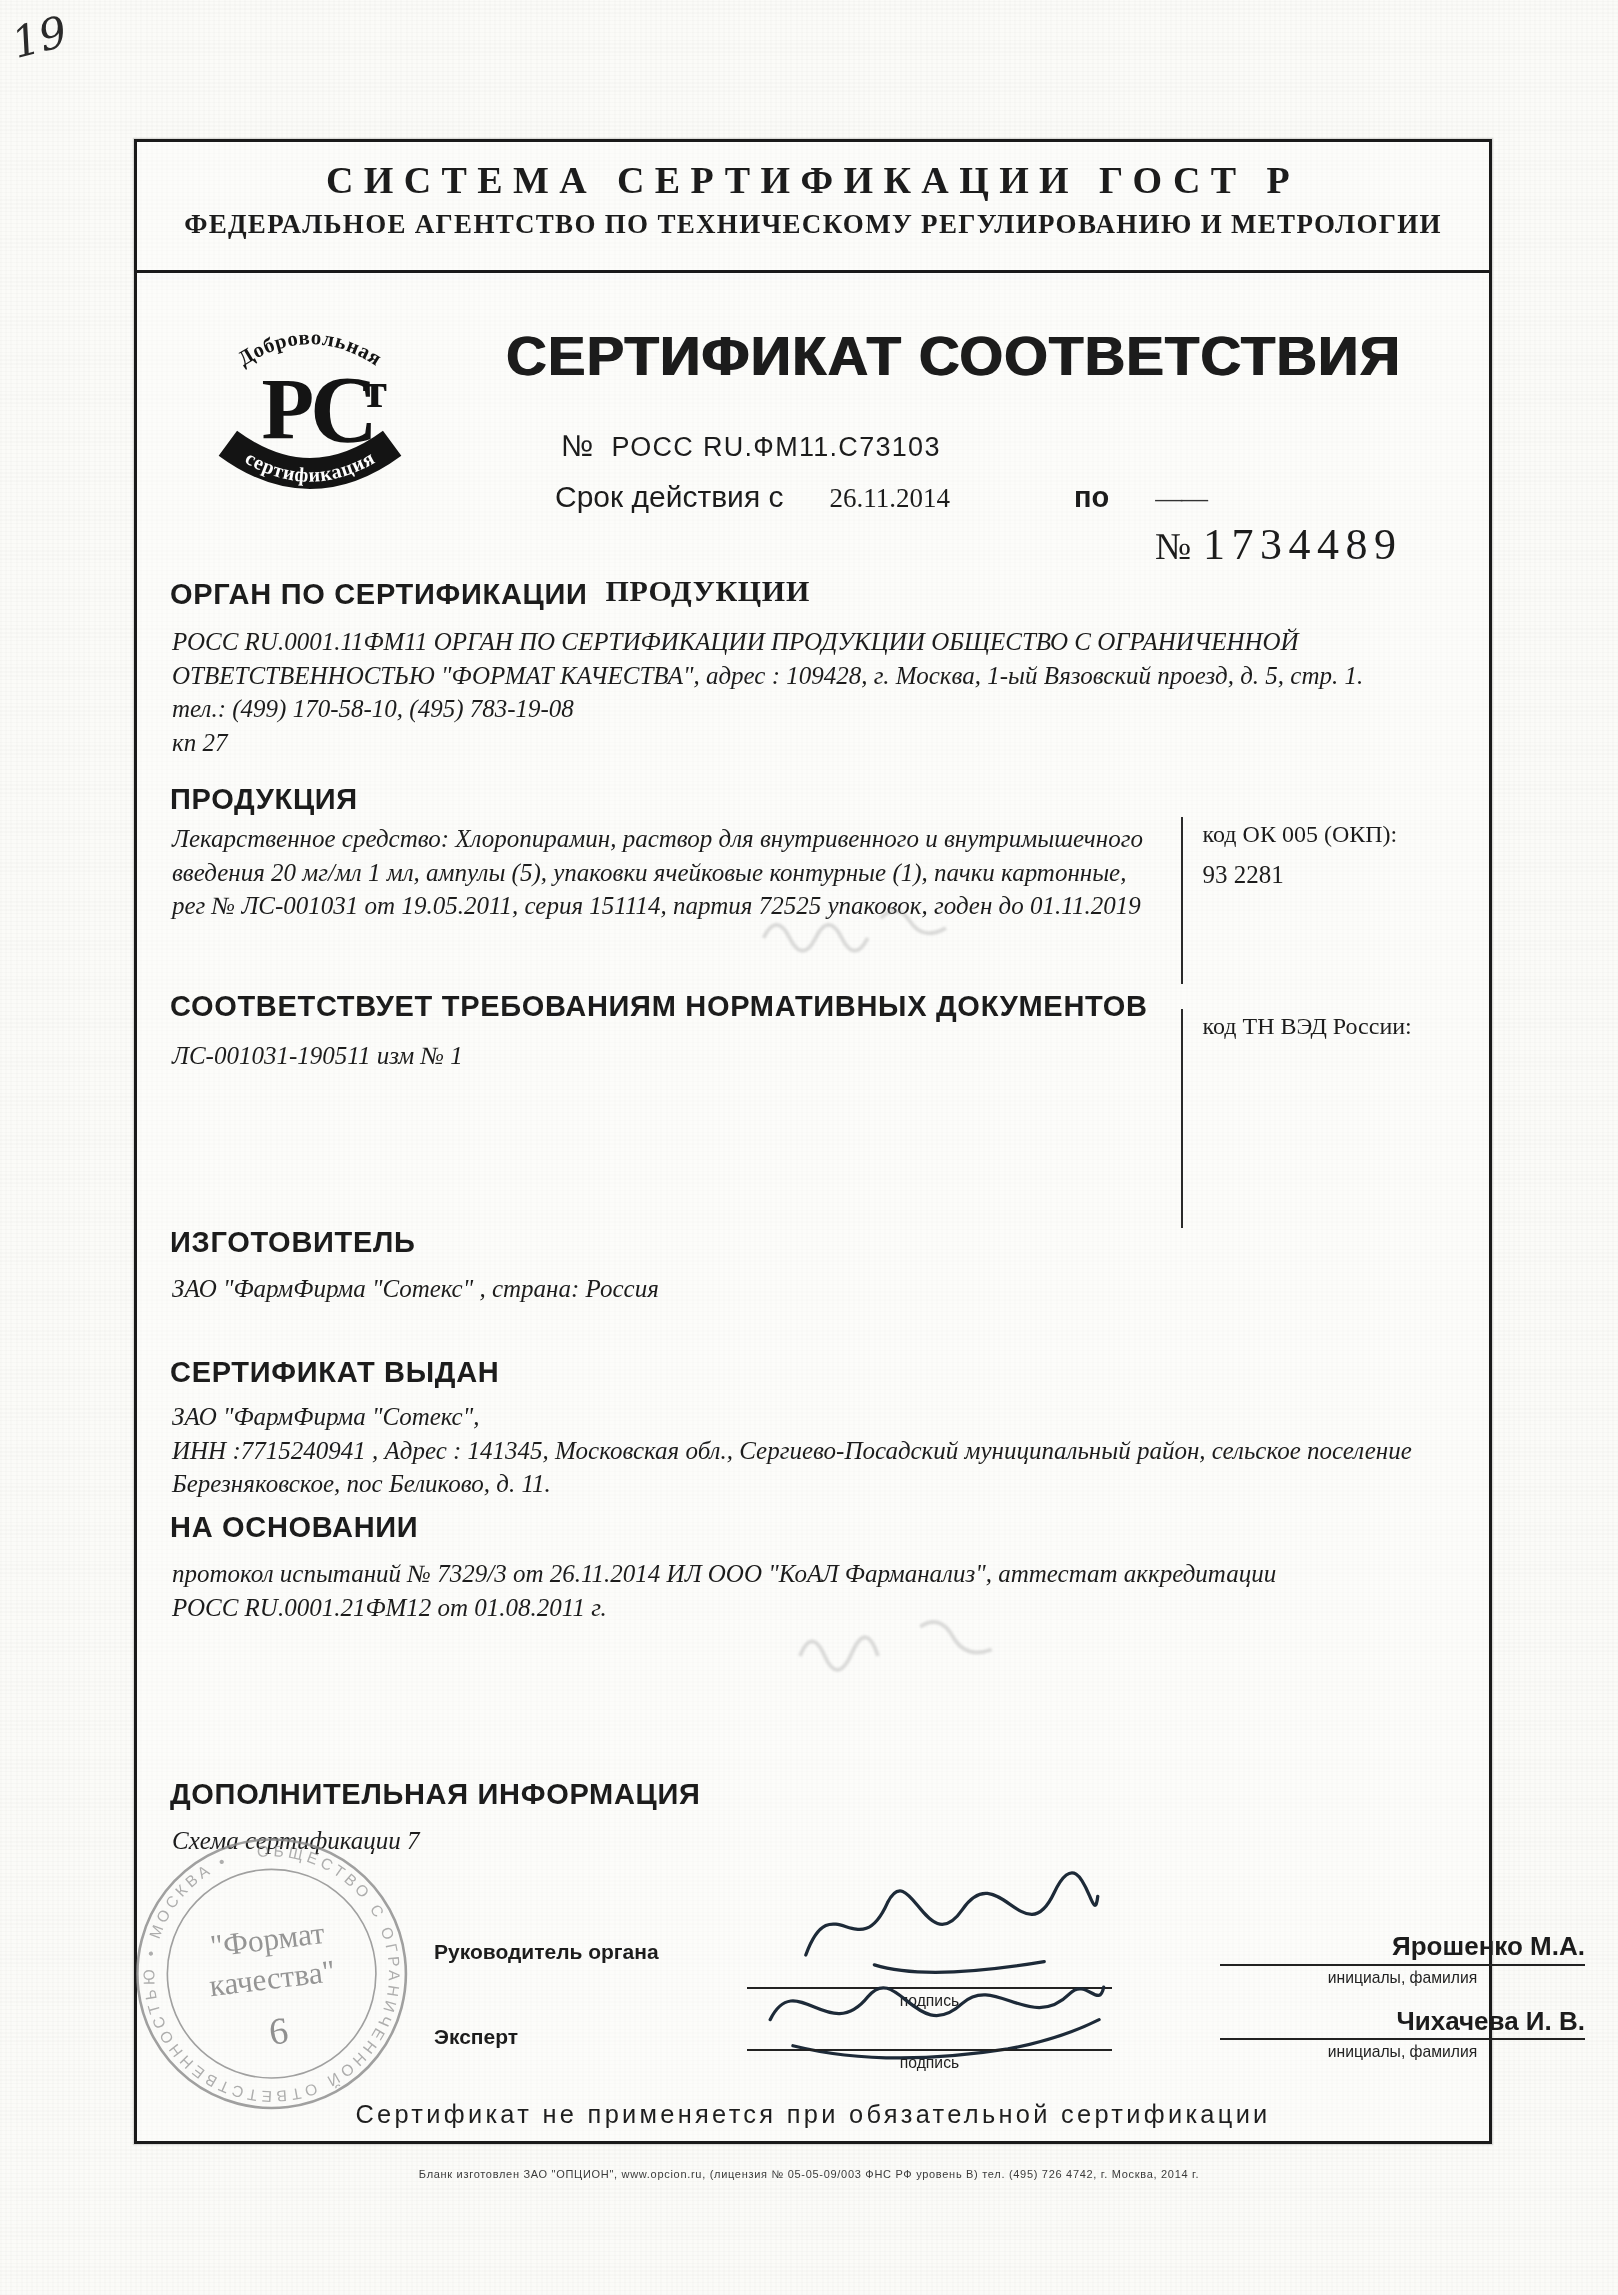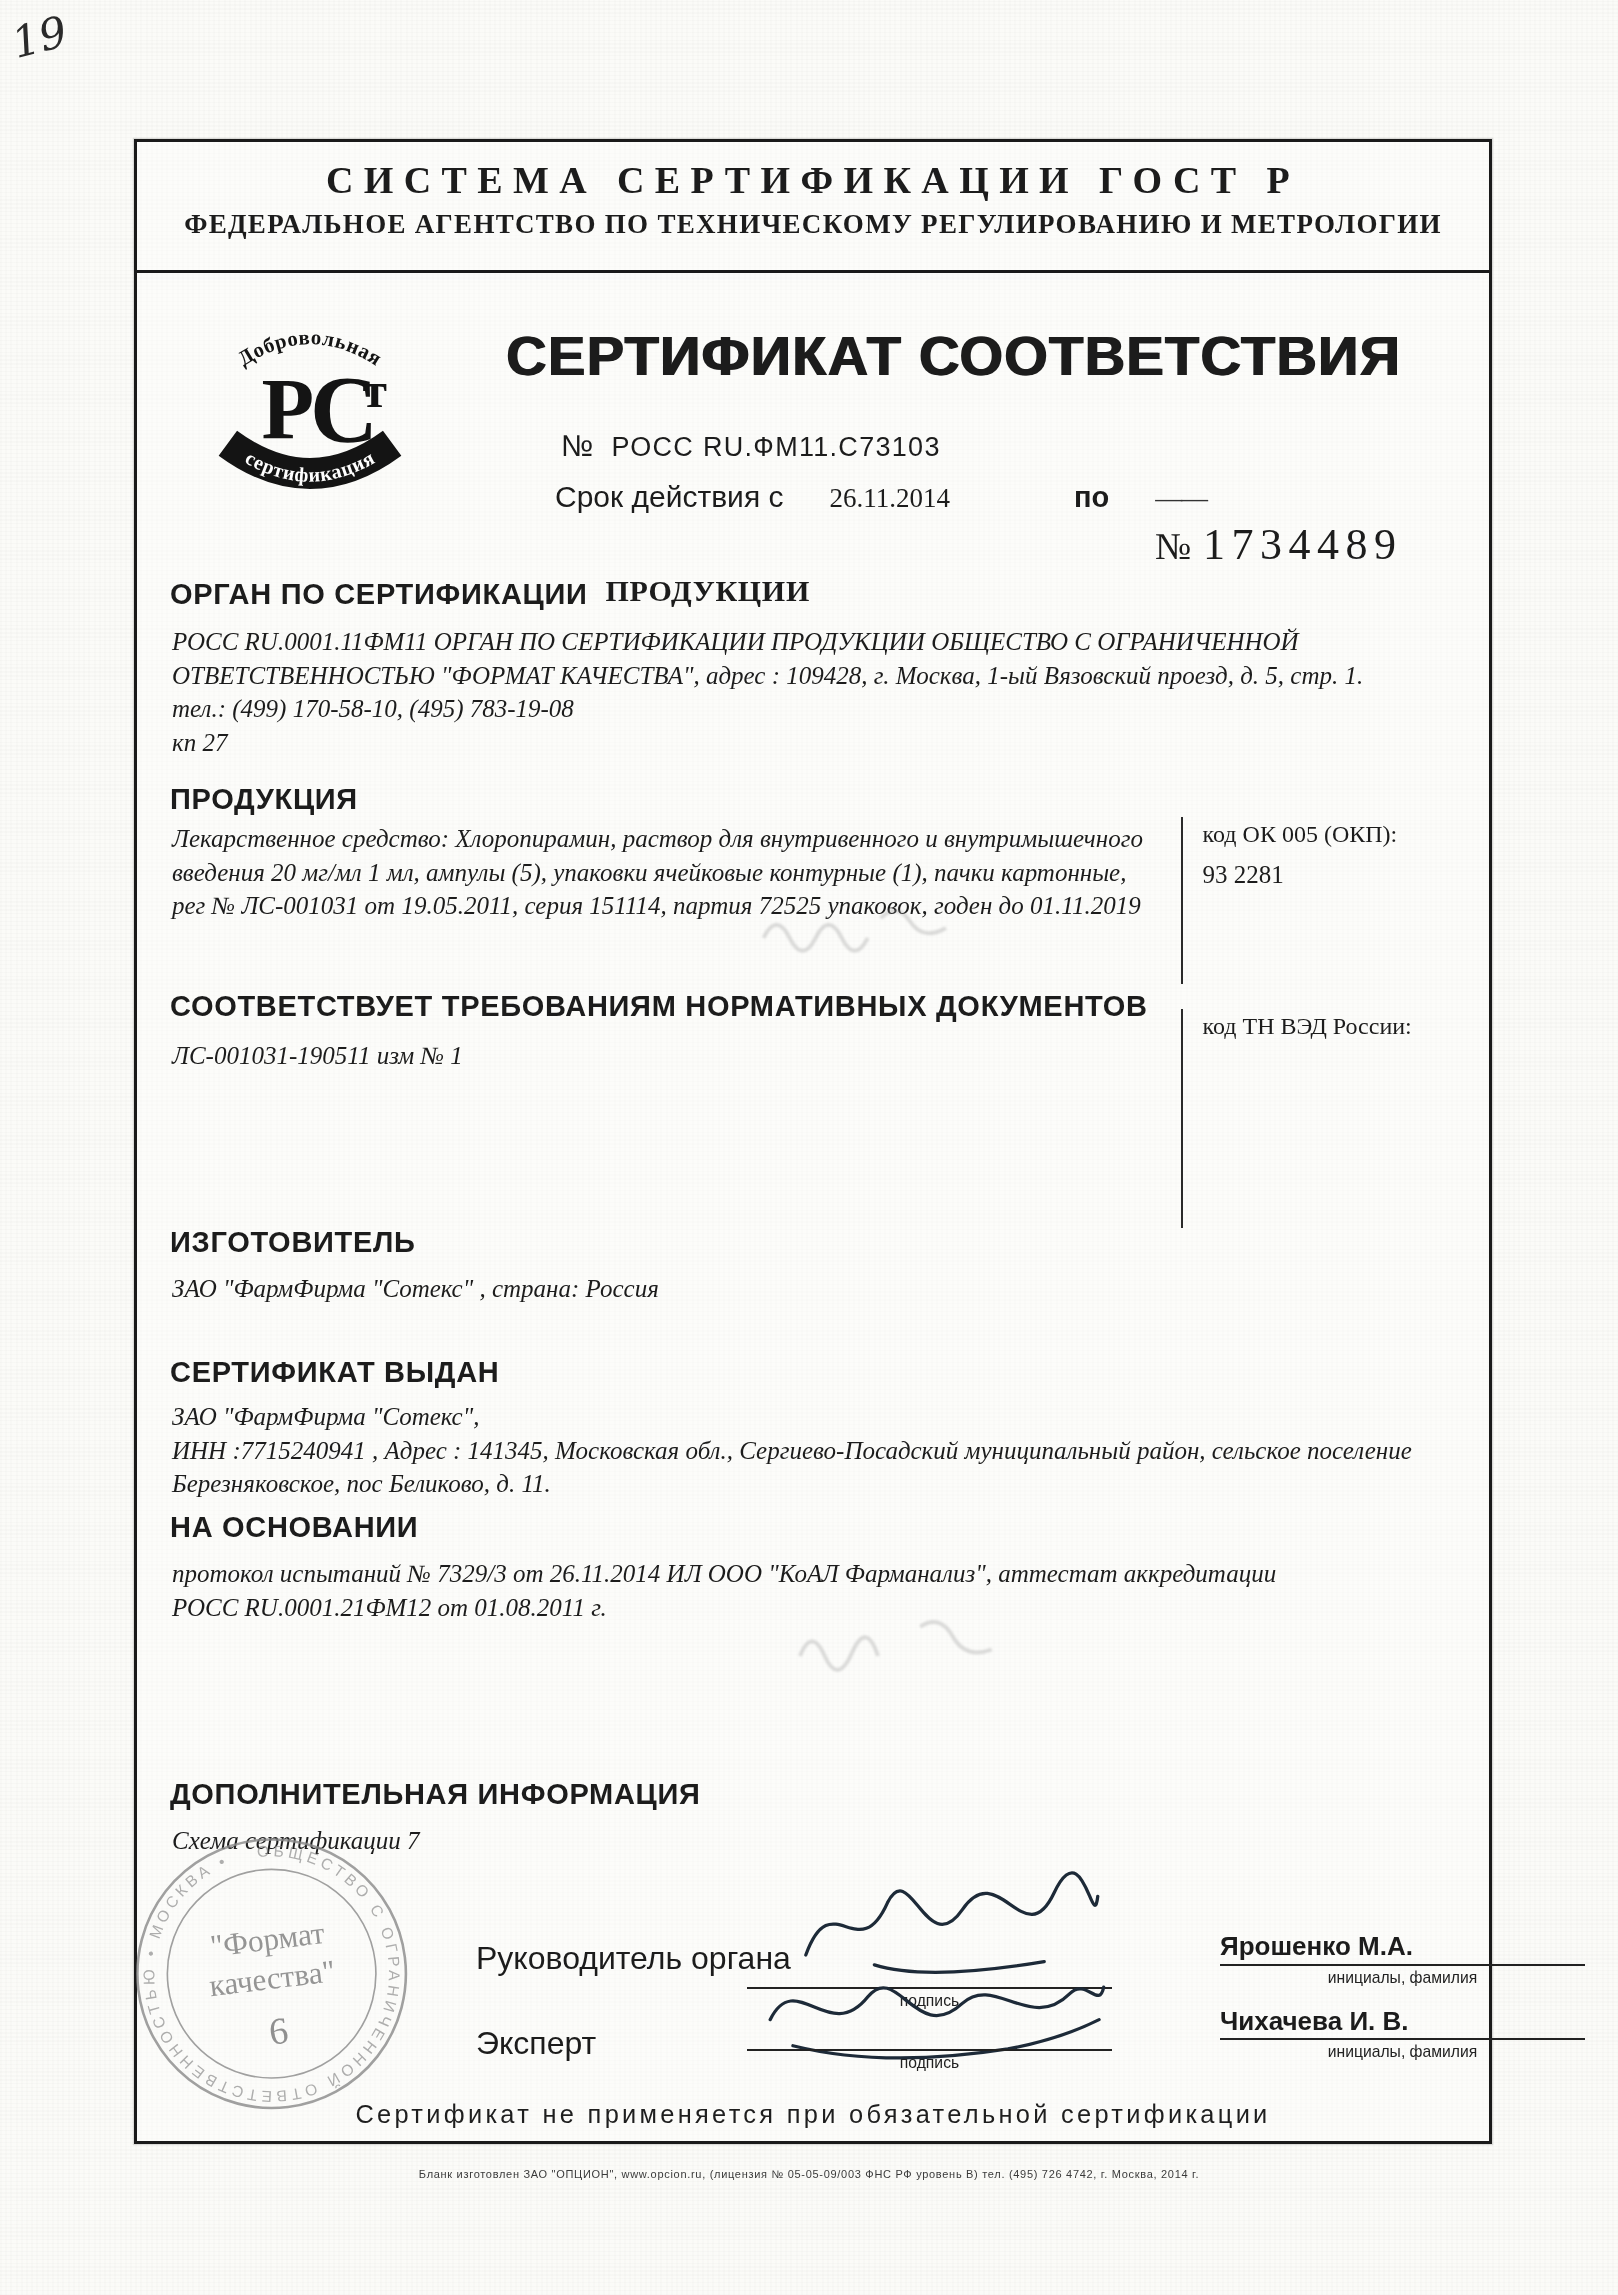--- a/index.html
+++ b/index.html
@@ -64,30 +64,30 @@
     position:absolute; left:35px; font-style:italic; font-size:25px;
     line-height:1.34; white-space:pre-line;
   }
   .code-box{
     position:absolute; left:1044px; border-left:2px solid #2a2a2a; padding:3.9px 0 0 19.6px;
   }
   .code-box .code-label{ font-size:24px; }
   .code-box .code-value{ font-size:25px; margin-top:13px; }
 
   .sig-label{
-    position:absolute; font-family:"Liberation Sans", sans-serif; font-weight:normal; font-size:32px;margin-left:42px;
+    position:absolute; font-family:"Liberation Sans", sans-serif; font-weight:bold; font-size:21px;
   }
   .sig-line{ position:absolute; border-bottom:2px solid #222; height:0; }
   .sig-caption{
     position:absolute; font-family:"Liberation Sans", sans-serif; font-size:15.7px;
     color:#222; text-align:center;
   }
   .sig-name{
     position:absolute; font-family:"Liberation Sans", sans-serif; font-weight:bold;
-    font-size:26px; width:365px; text-align:left;
+    font-size:26px; width:365px; text-align:right;
   }
   .sig-svg{ position:absolute; pointer-events:none; }
 
   .bottom-note{
     position:absolute; left:0; top:1958px; width:100%; text-align:center;
     font-family:"Liberation Sans", sans-serif; font-size:25.4px; letter-spacing:3.3px; color:#1e1e1e;
   }
   .footer-print{
     position:absolute; left:0; top:2168px; width:1618px; text-align:center;
     font-family:"Liberation Sans", sans-serif; font-size:11px; letter-spacing:0.7px; color:#3a3a3a;

